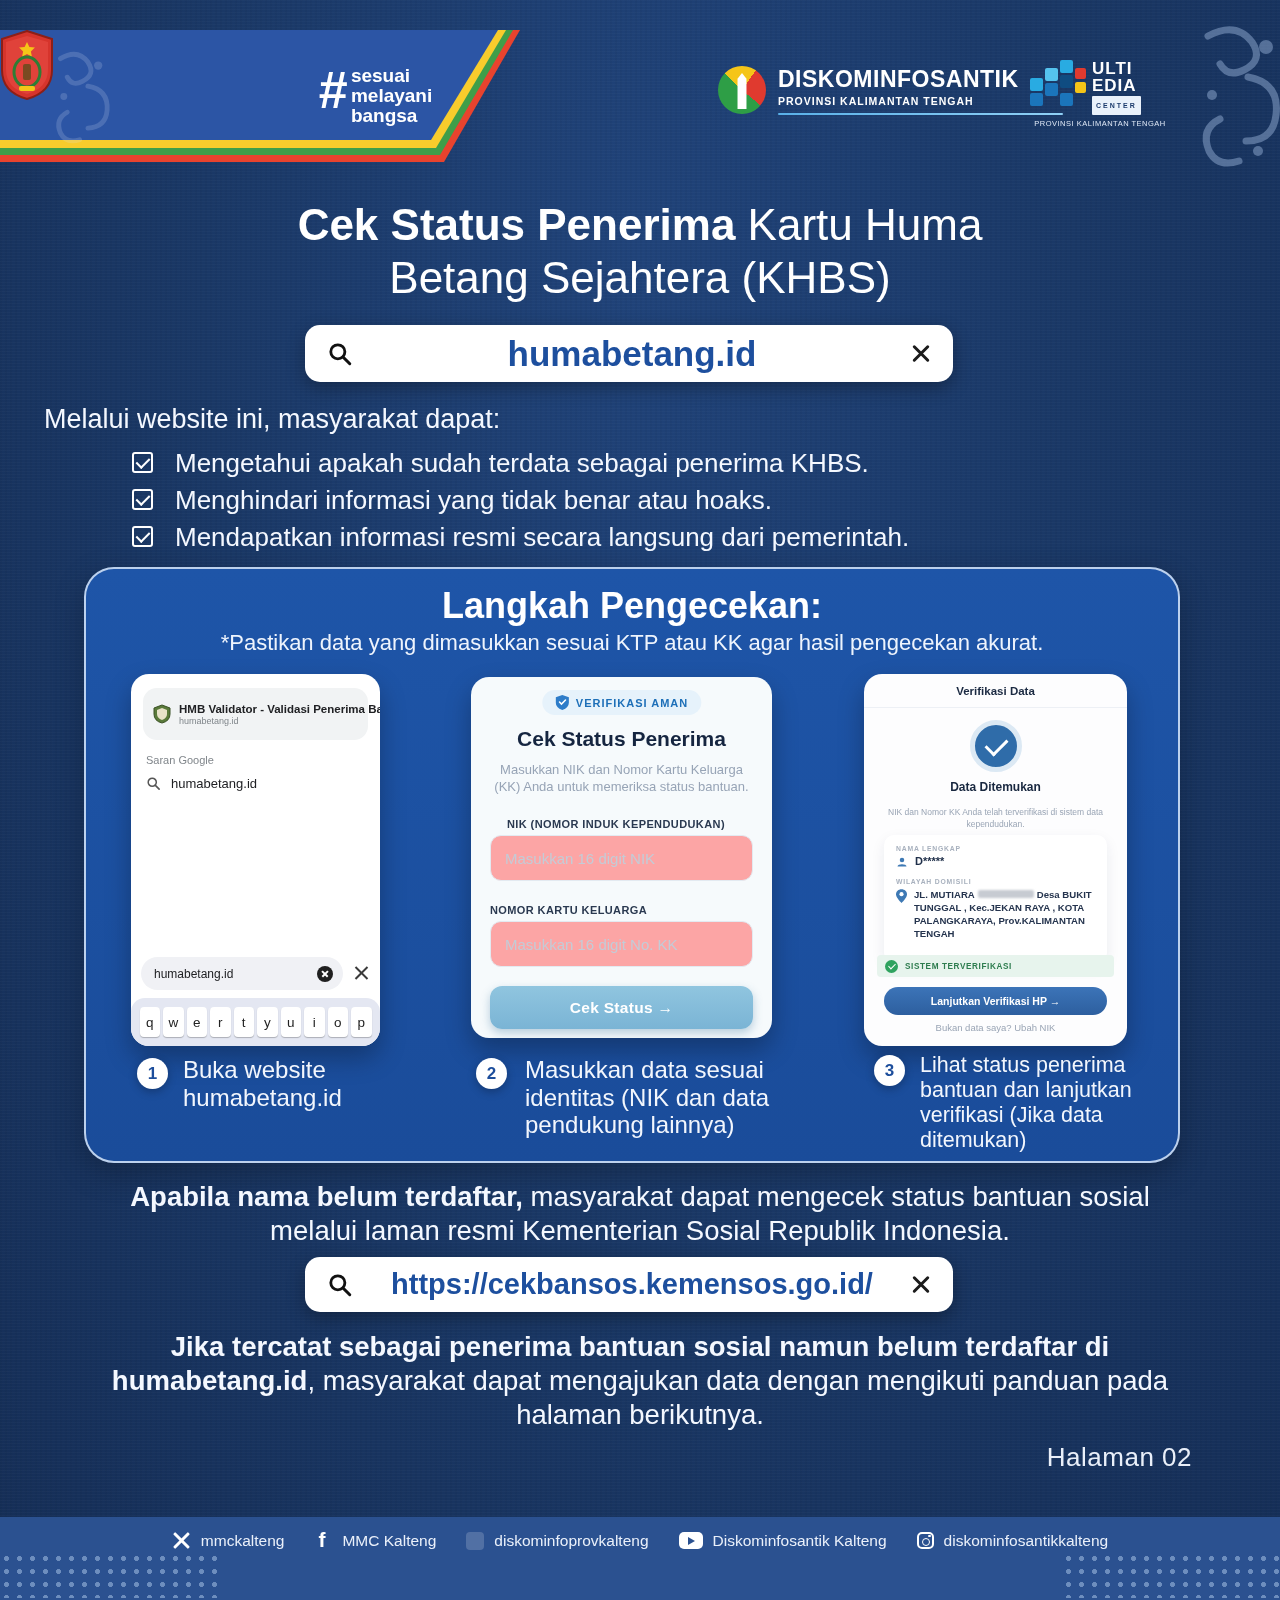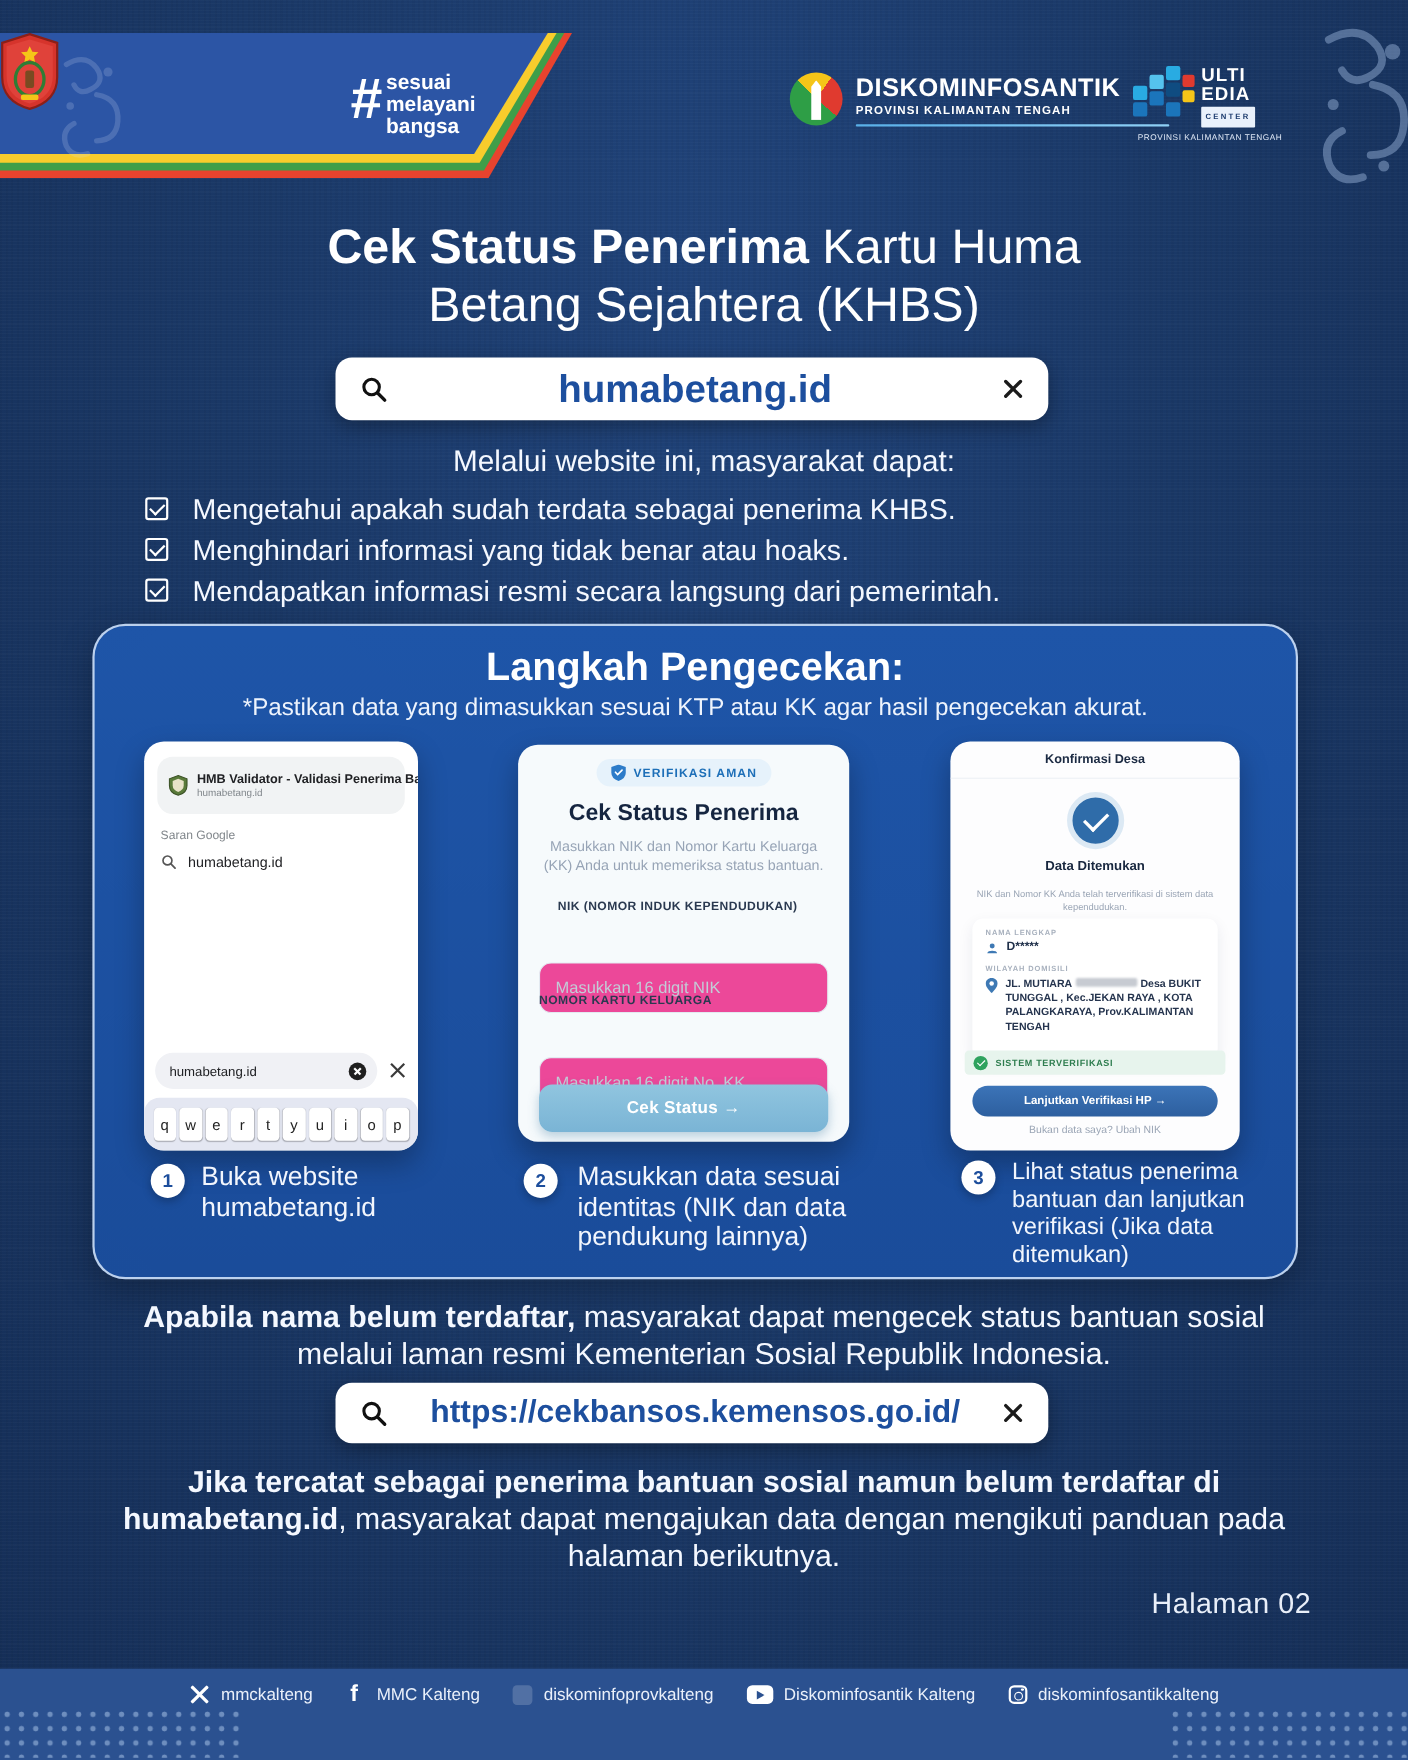--- a/index.html
+++ b/index.html
@@ -54,21 +54,21 @@
     display:flex; align-items:center; padding:0 22px; box-shadow:0 6px 18px rgba(0,0,0,.3); }
   .pill .url { flex:1; text-align:center; color:#1d4f9e; font-weight:800; }
   .pill1 { top:325px; } .pill1 .url { font-size:35px; }
   .pill2 { top:1257px; height:55px; } .pill2 .url { font-size:29px; }
   .mag { width:26px; height:26px; flex:0 0 auto; }
   .xclose { position:relative; width:20px; height:20px; flex:0 0 auto; }
   .xclose::before,.xclose::after{ content:""; position:absolute; left:-1px; top:8.5px; width:22px; height:3px;
     background:#1b1b1b; border-radius:2px; }
   .xclose::before{ transform:rotate(45deg);} .xclose::after{ transform:rotate(-45deg);}
 
-  .benefits-heading { position:absolute; top:404px; width:100%; text-align:center; font-size:27px; font-weight:400; color:#f4f8ff; }
+  .benefits-heading { position:absolute; top:404px; width:100%; text-align:left; font-size:27px; font-weight:400; color:#f4f8ff;padding-left:44px; }
   .benefit { position:absolute; left:132px; display:flex; align-items:flex-start; font-size:26px; color:#f4f8ff; }
   .cbx { width:21px; height:21px; border:2.5px solid #fff; border-radius:3px; margin:4px 22px 0 0; position:relative; flex:0 0 auto; }
   .cbx::after { content:""; position:absolute; left:5px; top:1px; width:6px; height:11px;
     border-right:2.5px solid #fff; border-bottom:2.5px solid #fff; transform:rotate(45deg); }
 
   
   .panel { position:absolute; top:567px; left:84px; width:1096px; height:596px; border-radius:30px;
     background:linear-gradient(180deg,#1e55a8 0%, #1a4c9a 100%); border:2px solid rgba(216,232,250,.85);
     box-shadow:0 10px 30px rgba(0,0,0,.25); }
   .panel-title { position:absolute; top:16px; width:100%; text-align:center; font-size:36px; font-weight:600; }
@@ -104,22 +104,22 @@
     font-size:13.5px; color:#222; display:flex; align-items:center; justify-content:center; }
 
   
   .badge { position:absolute; top:13px; left:50%; transform:translateX(-50%); background:#e6f2fb; border-radius:14px;
     height:25px; display:flex; align-items:center; padding:0 13px; white-space:nowrap; }
   .badge .bshield { width:14px; height:15px; margin-right:7px; }
   .badge .btxt { font-size:11px; font-weight:800; letter-spacing:1px; color:#1d6fb8; }
   .p2-title { position:absolute; top:50px; width:100%; text-align:center; font-size:21px; font-weight:800; color:#152540; }
   .p2-desc { position:absolute; top:84px; left:20px; width:261px; text-align:center; font-size:13px; line-height:17px; color:#97a4b6; }
   .field-label { position:absolute; left:19px; font-size:11px; font-weight:800; letter-spacing:.4px; color:#2a3950; }
-  .p2-input { position:absolute; left:19px; width:263px; height:46px; background:#ec4899; border:1.5px solid #e3eaf1;
-    border-radius:11px; padding:0 14px; font-size:15px; color:#333; font-family:"Liberation Sans",sans-serif;margin-top:40px; }
+  .p2-input { position:absolute; left:19px; width:263px; height:46px; background:#fca5a5; border:1.5px solid #e3eaf1;
+    border-radius:11px; padding:0 14px; font-size:15px; color:#333; font-family:"Liberation Sans",sans-serif; }
   .p2-input::placeholder { color:#c3ccd7; opacity:1; }
   .p2-btn { position:absolute; left:19px; top:309px; width:263px; height:43px; border-radius:12px;
     background:linear-gradient(180deg,#90c5df,#7ab4d5); display:flex; align-items:center; justify-content:center;
     color:#fff; font-size:15.5px; font-weight:800; letter-spacing:.3px; box-shadow:0 4px 10px rgba(60,120,160,.35); }
 
   
   .p3-head { position:absolute; top:11px; width:100%; text-align:center; font-size:11.5px; font-weight:800; color:#1b2a42; }
   .p3-div { position:absolute; top:33px; left:0; width:100%; height:1px; background:#edf0f5; }
   .p3-check { position:absolute; top:46px; left:50%; transform:translateX(-50%); width:52px; height:52px; border-radius:50%;
     background:#2f6ca9; border:5px solid #dce9f4; }
@@ -338,21 +338,21 @@
       <div class="p2-title">Cek Status Penerima</div>
       <div class="p2-desc">Masukkan NIK dan Nomor Kartu Keluarga (KK) Anda untuk memeriksa status bantuan.</div>
       <div class="field-label" style="top:141px;padding-left:17px;">NIK (NOMOR INDUK KEPENDUDUKAN)</div>
       <input class="p2-input" style="top: 158px;" placeholder="Masukkan 16 digit NIK">
       <div class="field-label" style="top:227px;">NOMOR KARTU KELUARGA</div>
       <input class="p2-input" style="top: 244px;" placeholder="Masukkan 16 digit No. KK">
       <div class="p2-btn">Cek Status  →</div>
     </div>
 
     <div class="phone phone3">
-      <div class="p3-head">Konfirmasi Desa</div>
+      <div class="p3-head">Verifikasi Data</div>
       <div class="p3-div"></div>
       <div class="p3-check"></div>
       <div class="p3-title">Data Ditemukan</div>
       <div class="p3-desc">NIK dan Nomor KK Anda telah terverifikasi di sistem data kependudukan.</div>
       <div class="p3-card">
         <div class="tiny-label">NAMA LENGKAP</div>
         <div class="p3-row">
           <svg width="12" height="12" viewBox="0 0 24 24">
             <circle cx="12" cy="8" r="4.5" fill="#3e79b4"></circle>
             <path d="M3 21 c0-6 18-6 18 0 Z" fill="#3e79b4"></path>

